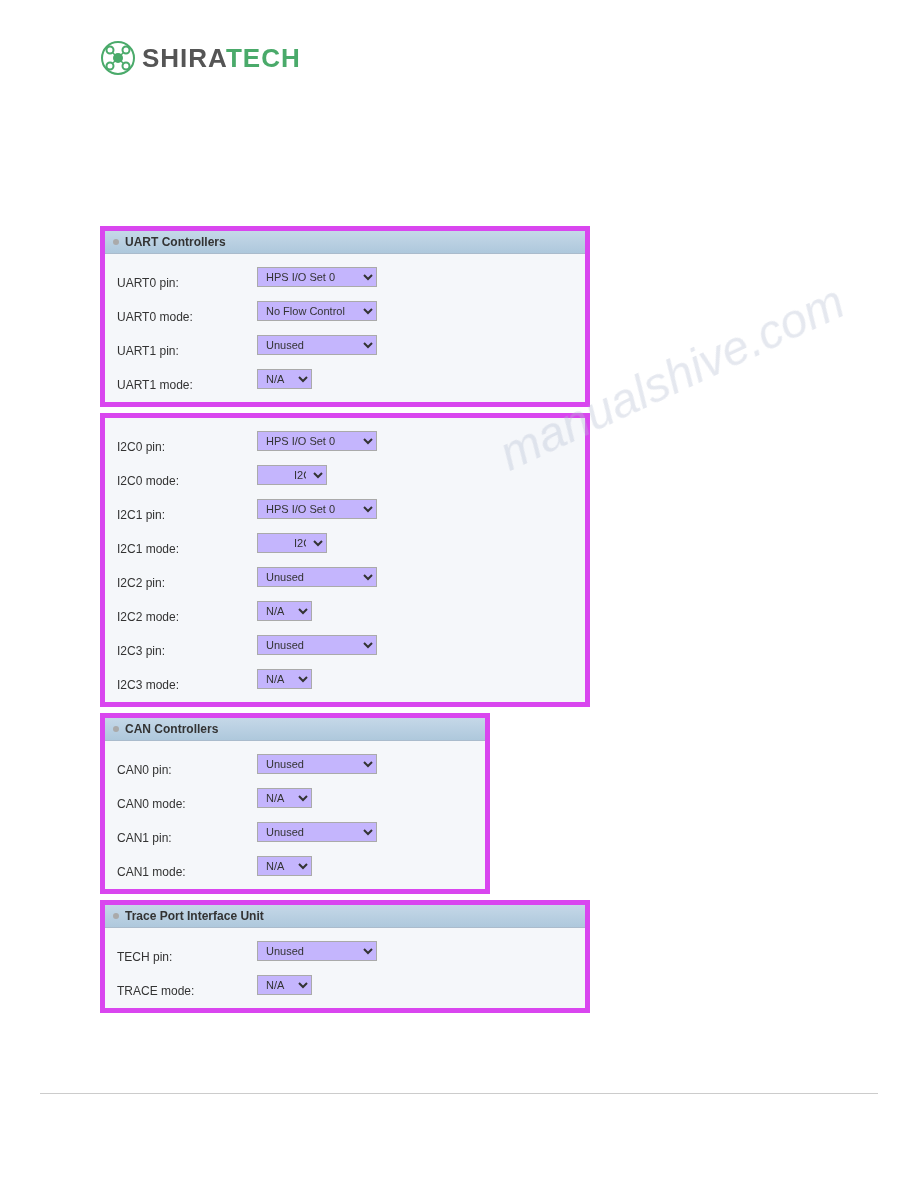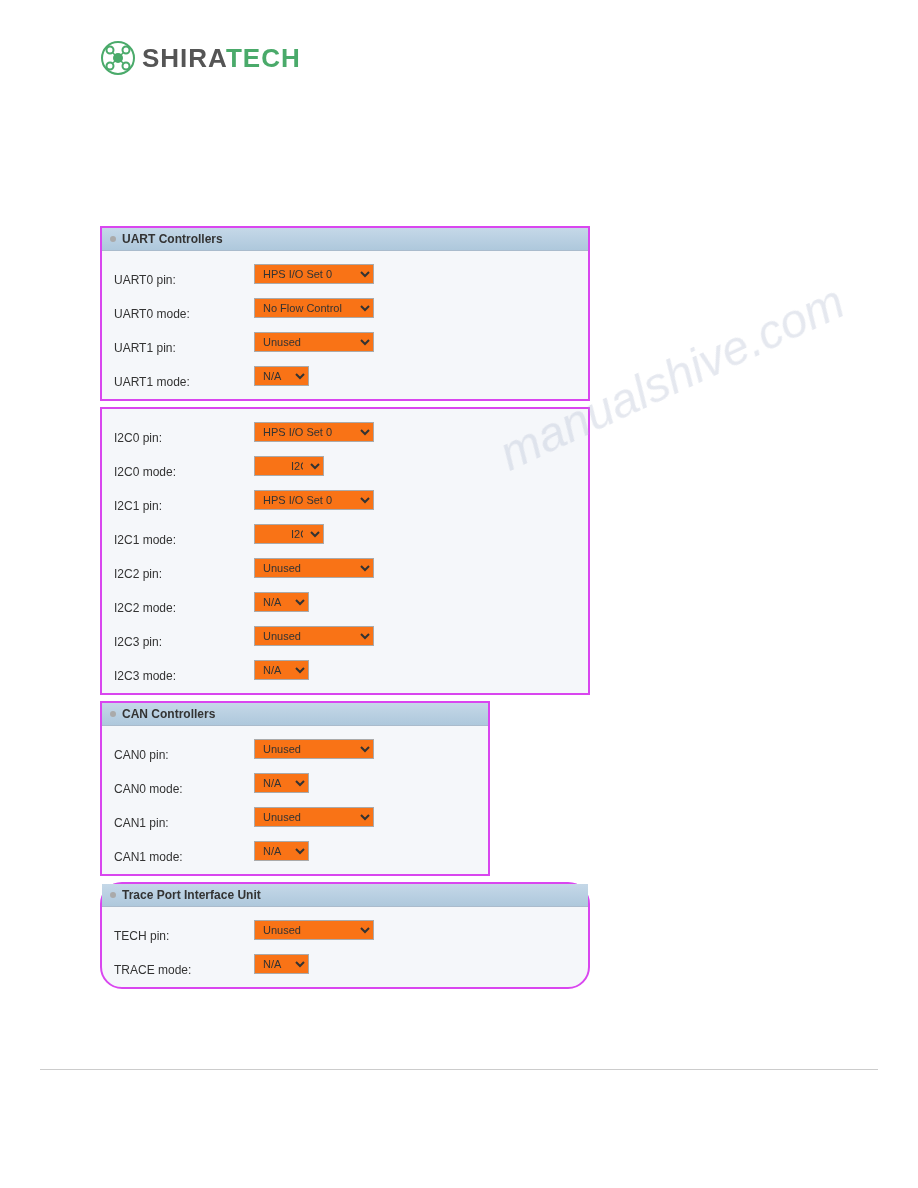--- a/index.html
+++ b/index.html
@@ -35,21 +35,21 @@
     }
     .logo-text span.shira { color: #555; }
     .logo-text span.tech { color: #4aaa6a; }
 
     .main-content {
       margin-left: 60px;
       margin-top: 120px;
     }
 
     .section {
-      border: 2px solid #d946ef;
+      border: 5px solid #d946ef;
       margin-bottom: 6px;
       background: #f5f7fa;
     }
     .section-header {
       background: linear-gradient(to bottom, #c5d8e8, #aec8dc);
       padding: 4px 8px;
       font-weight: bold;
       font-size: 12px;
       color: #333;
       border-bottom: 1px solid #aabbcc;
@@ -82,21 +82,21 @@
       margin-top: 12px;
     }
     .form-control-wrap {
       display: flex;
       align-items: center;
     }
     select {
       font-size: 11px;
       padding: 1px 4px;
       border: 1px solid #aaa;
-      background: #f97316;
+      background: #c4b5fd;
       color: #333;
       cursor: pointer;
       height: 20px;
     }
     select.wide { width: 120px; }
     select.narrow { width: 70px; padding-left: 32px; }
     select.vnarrow { width: 55px; }
 
     .watermark {
       position: fixed;
@@ -260,21 +260,21 @@
         </div>
         <div class="form-row">
           <span class="form-label">CAN1 mode:</span>
           <div class="form-control-wrap">
               <select class="vnarrow"><option>N/A</option></select>
             </div>
         </div>
       </div>
     </div>
 
-    <div class="section" style="width:490px;border-radius:22px;">
+    <div class="section" style="width:490px;">
       <div class="section-header">
         <span>Trace Port Interface Unit</span>
       </div>
       <div class="section-body">
         <div class="form-row">
           <span class="form-label">TECH pin:</span>
           <div class="form-control-wrap">
               <select class="wide"><option>Unused</option></select>
             </div>
         </div>

